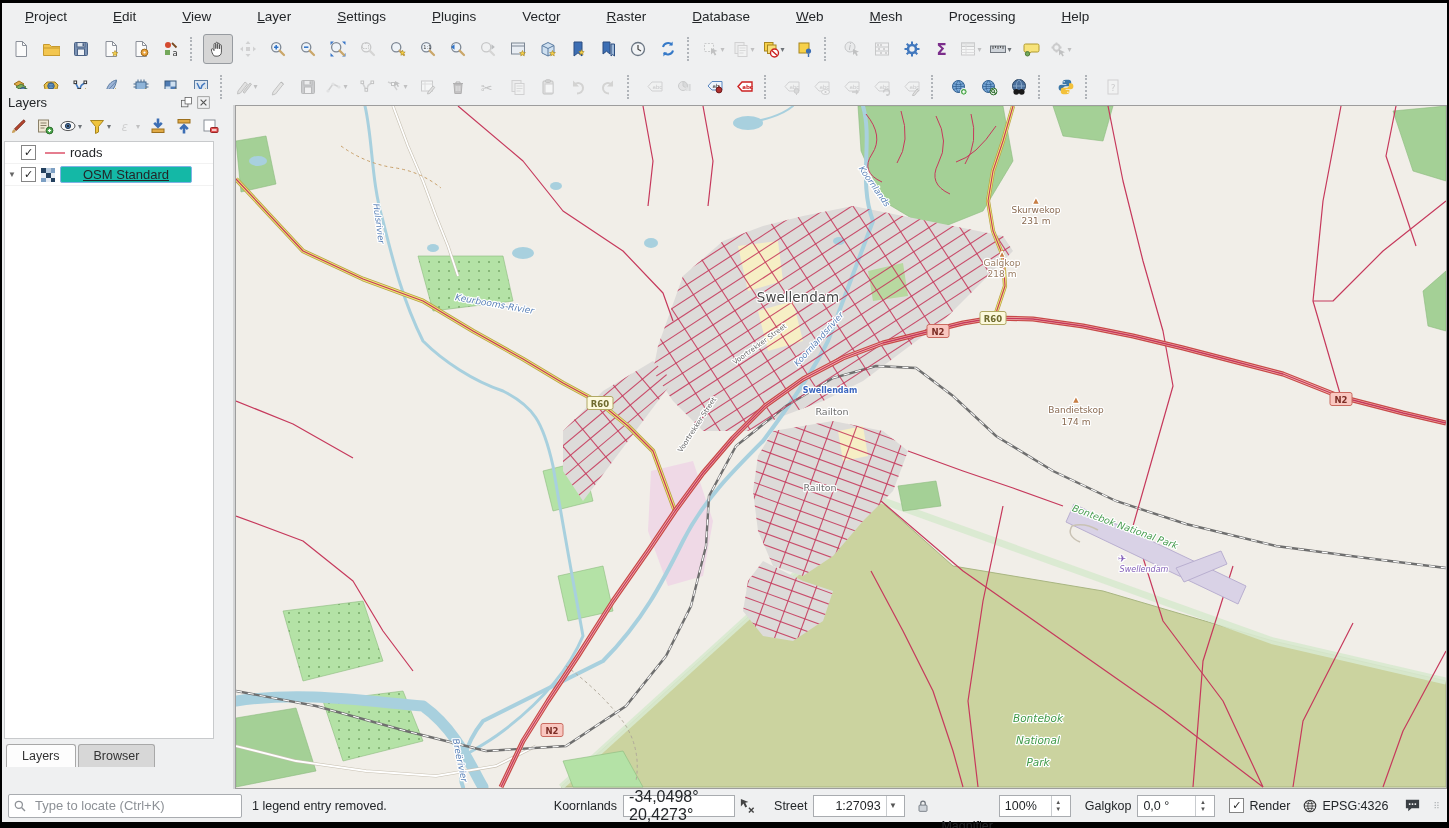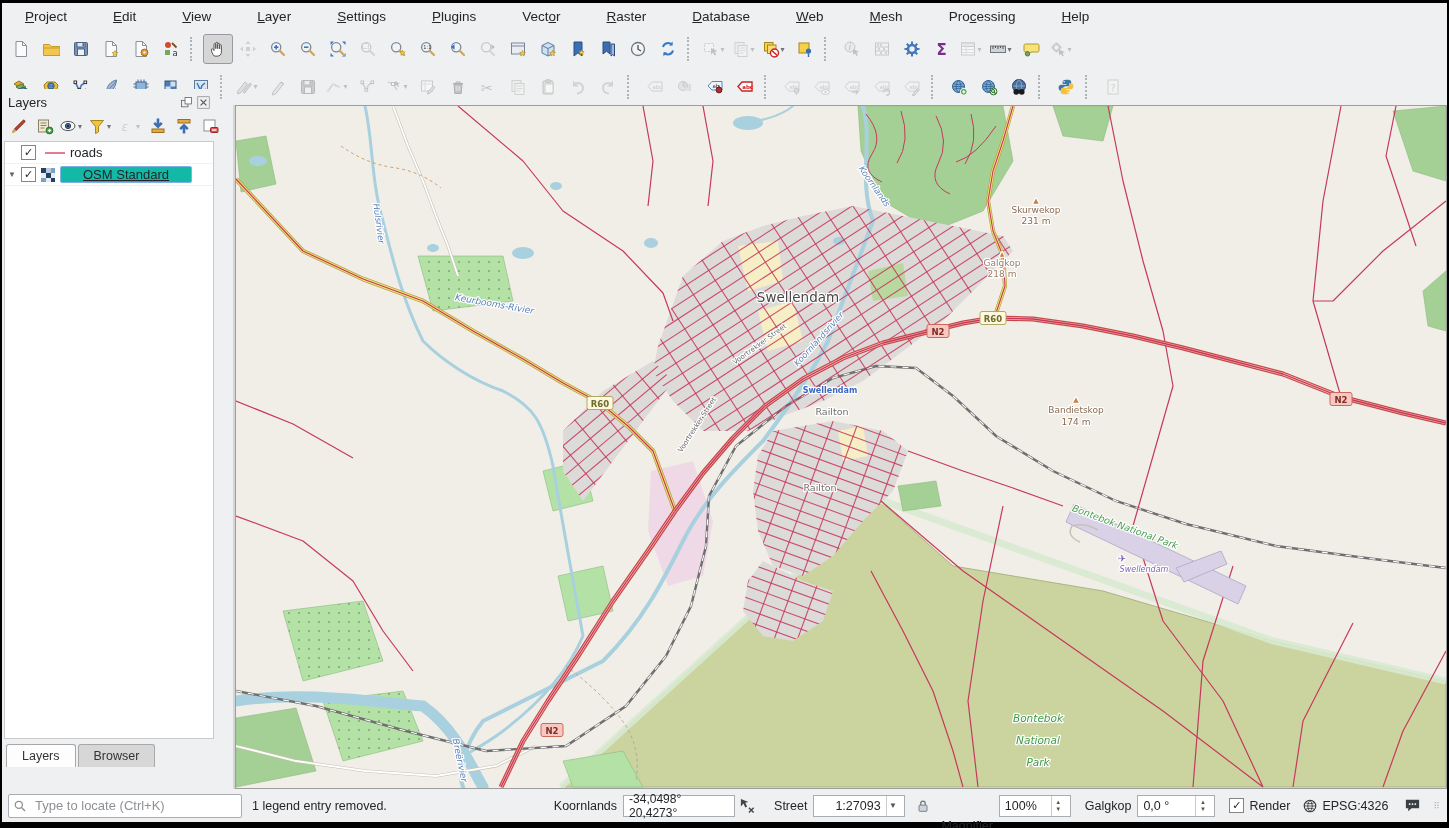--- a/index.html
+++ b/index.html
@@ -1382,21 +1382,21 @@
               <circle cx="7.5" cy="7.5" r="4.6" fill="none" stroke="#8d9196" stroke-width="1.6"></circle>
               <path d="M11 11l4.4 4.4" stroke="#8d9196" stroke-width="1.8"></path>
             </svg>
       </span>
       <span class="ph">Type to locate (Ctrl+K)</span>
     </div>
     <span class="sb-label" style="margin-left:10px;">1 legend entry removed.</span>
     <span style="flex:1;"></span>
     <span class="sb-label">Koornlands</span>
     <div class="sb-box" style="width:112px;">
-      <span style="font-size:12px;">-34,0498° 20,4273°</span>
+      <span style="font-size:16px;">-34,0498° 20,4273°</span>
     </div>
     <span class="sb-icon">
       <svg width="17" height="17" viewBox="0 0 18 18">
             <path d="M2 2l8 3.2-3.4.9 2 4-1.9.9-2-4L2 10z" fill="#444"></path>
             <path d="M10.5 11.5l5 5M15.5 11.5l-5 5" stroke="#444" stroke-width="1.5"></path>
           </svg>
     </span>
     <span class="sb-label">Street</span>
     <div class="sb-box" style="width:92px;padding-left:21px;">
       <span>1:27093</span>

